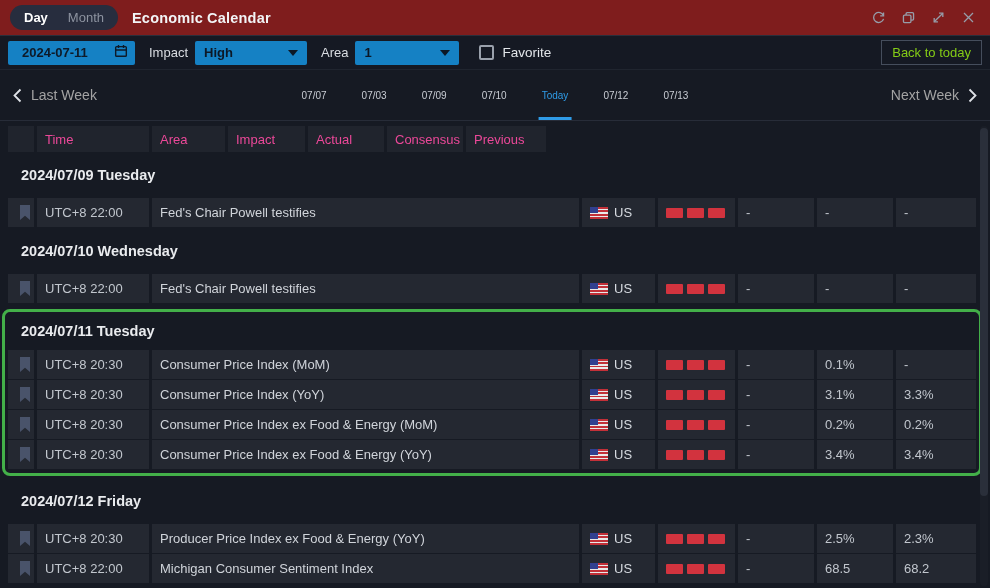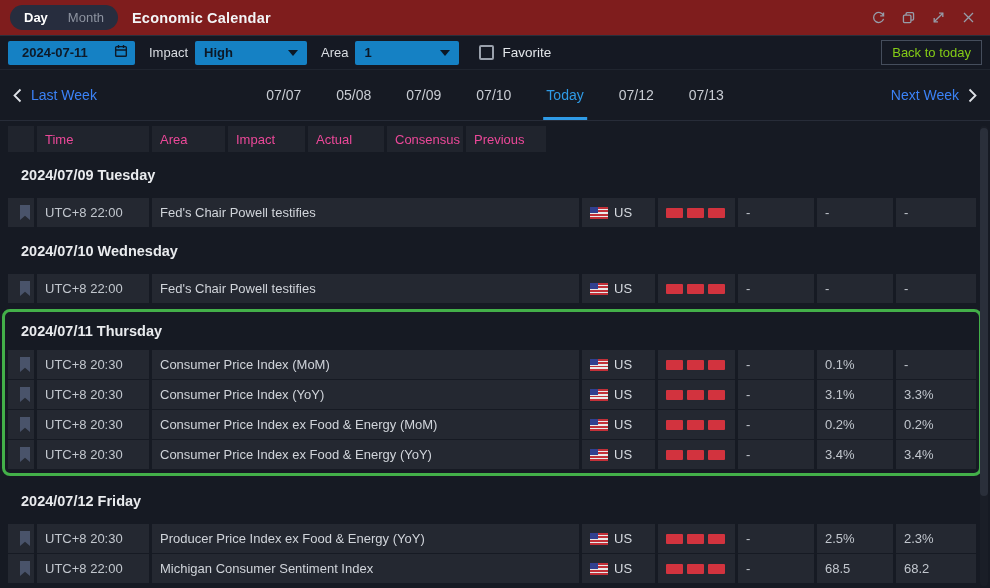--- a/index.html
+++ b/index.html
@@ -53,28 +53,28 @@
     margin-left: auto; background: transparent; border: 1px solid #454d5c;
     color: #84cc16; font-size: 13px; padding: 4px 10px; cursor: pointer;
     font-family: "Liberation Sans", sans-serif;
   }
 
   
   .week-nav {
     height: 51px; display: flex; align-items: center; position: relative;
     padding: 0 13px; border-bottom: 1px solid #272c38; background: #161a23;
   }
-  .week-link { display: flex; align-items: center; gap: 9px; font-size: 14px; color: #3b82f6; cursor: pointer; }
+  .week-link { display: flex; align-items: center; gap: 9px; font-size: 14px; color: #a3a3a3; cursor: pointer; }
   .week-link.next { margin-left: auto; }
   .week-tabs {
     position: absolute; left: 50%; transform: translateX(-50%);
     top: 0; bottom: 0; display: flex; gap: 29px; align-items: stretch;
   }
   .week-tab {
-    display: flex; align-items: center; font-size: 14px; color: #c9cdd4;
+    display: flex; align-items: center; font-size: 10px; color: #c9cdd4;
     position: relative; cursor: pointer; padding: 0 3px;
   }
   .week-tab.active { color: #2f9be6; }
   .week-tab.active::after {
     content: ""; position: absolute; left: 0; right: 0; bottom: 0;
     height: 3px; background: #2f9be6;
   }
 
   
   .table { padding: 5px 14px 0 8px; position: relative; }
@@ -183,21 +183,21 @@
 <div class="week-nav">
   <div class="week-link">
     <svg width="9" height="15" viewBox="0 0 9 15" fill="none" stroke="#dfe2e7" stroke-width="1.8">
         <path d="M7.5 1.5 L1.5 7.5 L7.5 13.5"></path>
       </svg>
     <span>Last Week</span>
   </div>
   <div class="week-tabs">
   <span class="week-tab">07/07</span>
 
-  <span class="week-tab">05/08</span>
+  <span class="week-tab">07/03</span>
 
   <span class="week-tab">07/09</span>
 
   <span class="week-tab">07/10</span>
 
   <span class="week-tab active">Today</span>
 
   <span class="week-tab">07/12</span>
 
   <span class="week-tab">07/13</span>
@@ -286,21 +286,21 @@
     </div>
     <div class="cell c-act">-</div>
     <div class="cell c-con">-</div>
     <div class="cell c-prev">-</div>
   </div>
 </div>
   </div>
 
   <div class="group group--highlighted">
     <div class="group-header">
-      <span class="group-date">2024/07/11 Thursday</span>
+      <span class="group-date">2024/07/11 Tuesday</span>
     </div>
     <div class="group-rows">
   <div class="trow event-row">
     <div class="cell c-bm">
       <span class="bookmark-icon">
         <svg width="12" height="15" viewBox="0 0 12 15">
                   <path d="M1 0 h10 v15 l-5 -4.2 -5 4.2 z" fill="#49536a"></path>
                 </svg>
       </span>
     </div>

